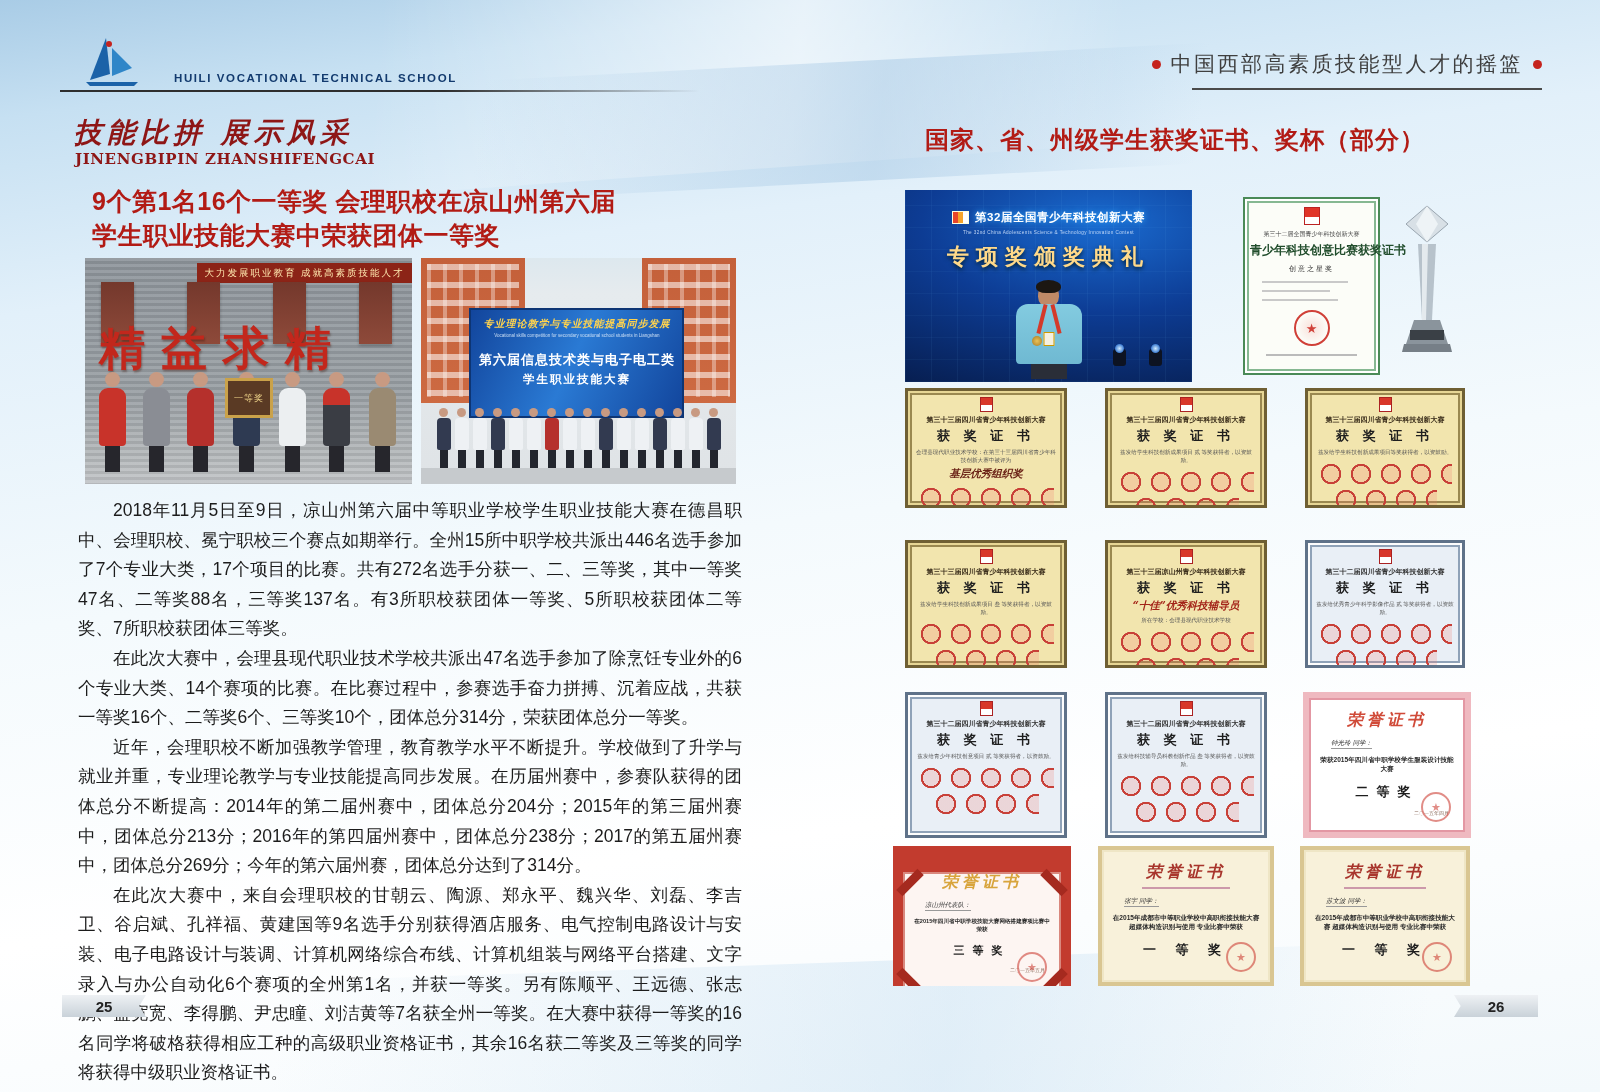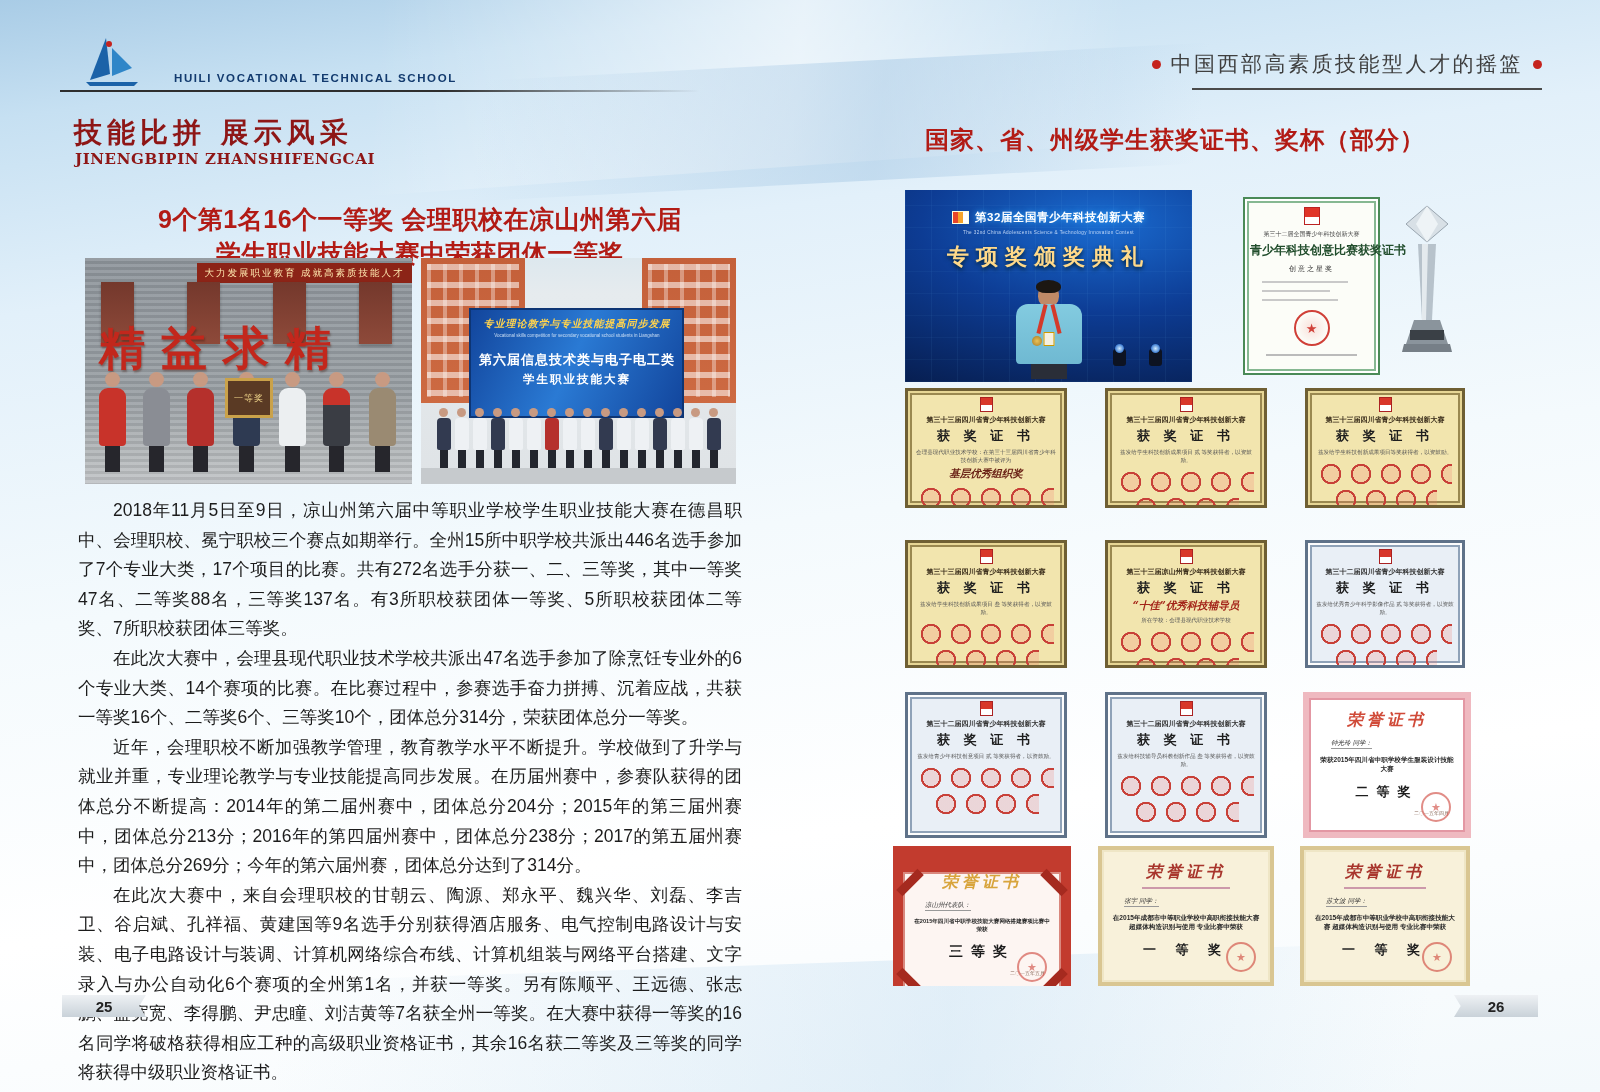--- a/index.html
+++ b/index.html
@@ -24,24 +24,24 @@
   .school-en{position:absolute;left:174px;top:72px;font-size:11.5px;font-weight:bold;color:#123a6e;letter-spacing:1.6px;}
   .hline-left{position:absolute;left:60px;top:90px;width:640px;height:2px;
     background:linear-gradient(90deg,#2e2e2e 0%,#2e2e2e 60%,rgba(46,46,46,0) 100%);}
   .slogan{position:absolute;right:58px;top:50px;display:flex;align-items:center;gap:10px;
     font-size:21px;color:#3f3f3f;letter-spacing:2.5px;}
   .slogan .dot{width:9px;height:9px;border-radius:50%;background:#c5231d;display:inline-block;}
   .hline-right{position:absolute;right:58px;top:88px;width:350px;height:2px;background:#4a4a4a;}
 
   
   .sec-cn{position:absolute;left:74px;top:114px;font-size:28px;font-weight:bold;color:#8e1616;
-    font-family:"DejaVu Serif","Liberation Serif",serif;letter-spacing:5px;}
+    font-family:"DejaVu Serif","Liberation Serif",serif;font-style:italic;letter-spacing:5px;}
   .sec-py{position:absolute;left:75px;top:150px;font-size:15px;font-weight:bold;color:#8e1616;
     font-family:"DejaVu Serif","Liberation Serif",serif;letter-spacing:.6px;}
-  .art-title{position:absolute;left:92px;top:202px;width:656px;text-align:center;color:#b21b15;
+  .art-title{position:absolute;left:92px;top:184px;width:656px;color:#b21b15;
     font-weight:bold;font-size:25px;line-height:34px;letter-spacing:.5px;}
 
   .photoL{position:absolute;left:85px;top:258px;width:327px;height:226px;overflow:hidden;
     background:linear-gradient(#8f969c 0%,#9aa0a5 60%,#b4b8ba 86%,#c2c5c8 100%);}
   .photoL .stripes{position:absolute;inset:0;
     background:repeating-linear-gradient(180deg,rgba(255,255,255,.07) 0 3px,rgba(0,0,0,.07) 3px 6px);}
   .pl-banner{position:absolute;top:5px;left:112px;right:0;height:20px;background:#8c2417;color:#ffe9b0;
     font-size:9.5px;line-height:20px;text-align:center;letter-spacing:2px;white-space:nowrap;overflow:hidden;}
   .pillar{position:absolute;top:24px;width:33px;height:62px;background:linear-gradient(#74382c,#8e4a3a);box-shadow:0 2px 3px rgba(0,0,0,.25);}
   .pl-chars{position:absolute;top:60px;left:14px;right:8px;display:flex;justify-content:space-between;
@@ -475,21 +475,21 @@
 
   <div class="cert redframe" style="left:893px;top:846px;width:178px;height:140px">
     <div class="red-inner">
       <div class="ribcorner tl"></div>
       <div class="ribcorner tr"></div>
       <div class="ribcorner bl"></div>
       <div class="ribcorner br"></div>
       <div class="htitle">荣誉证书</div>
       <div class="hrec-wrap"><span class="hrecipient">凉山州代表队：</span></div>
       <div class="hbody" style="font-size:5.6px">在2015年四川省中职学校技能大赛网络搭建赛项比赛中荣获</div>
-      <div class="haward" style="font-size:14px">三等奖</div>
+      <div class="haward" style="font-size:11px">三等奖</div>
       <div class="hfooter">二〇一五年五月</div>
       <div class="hseal">★</div>
     </div>
   </div>
   <div class="cert cream" style="left:1098px;top:846px;width:176px;height:140px">
     <div class="htitle">荣誉证书</div>
     <div class="hsub"></div>
     <div class="hrec-wrap"><span class="hrecipient">张宇 同学：</span></div>
     <div class="hbody">在2015年成都市中等职业学校中高职衔接技能大赛 超媒体构造识别与使用 专业比赛中荣获</div>
     <div class="haward">一 等 奖</div>

